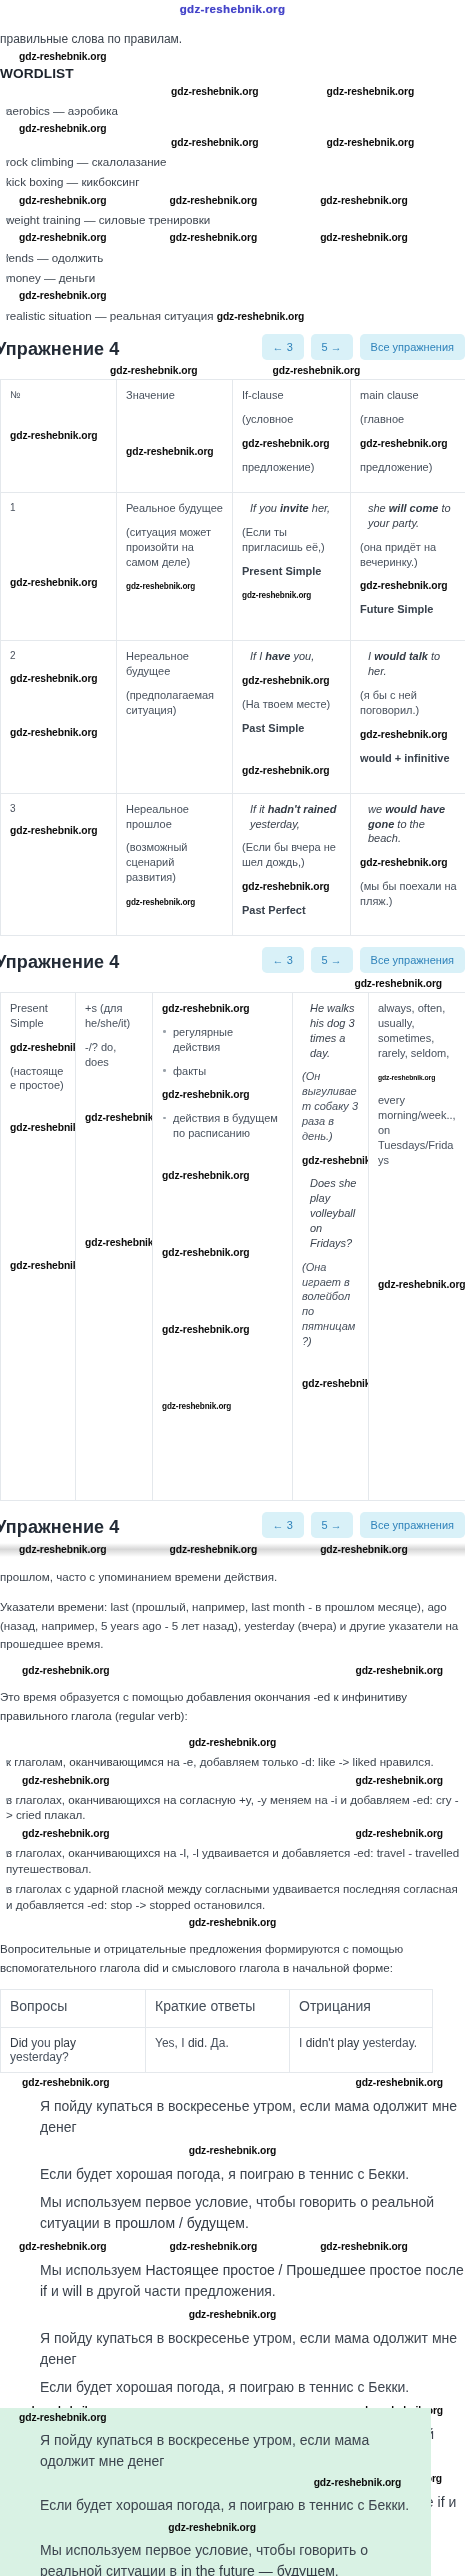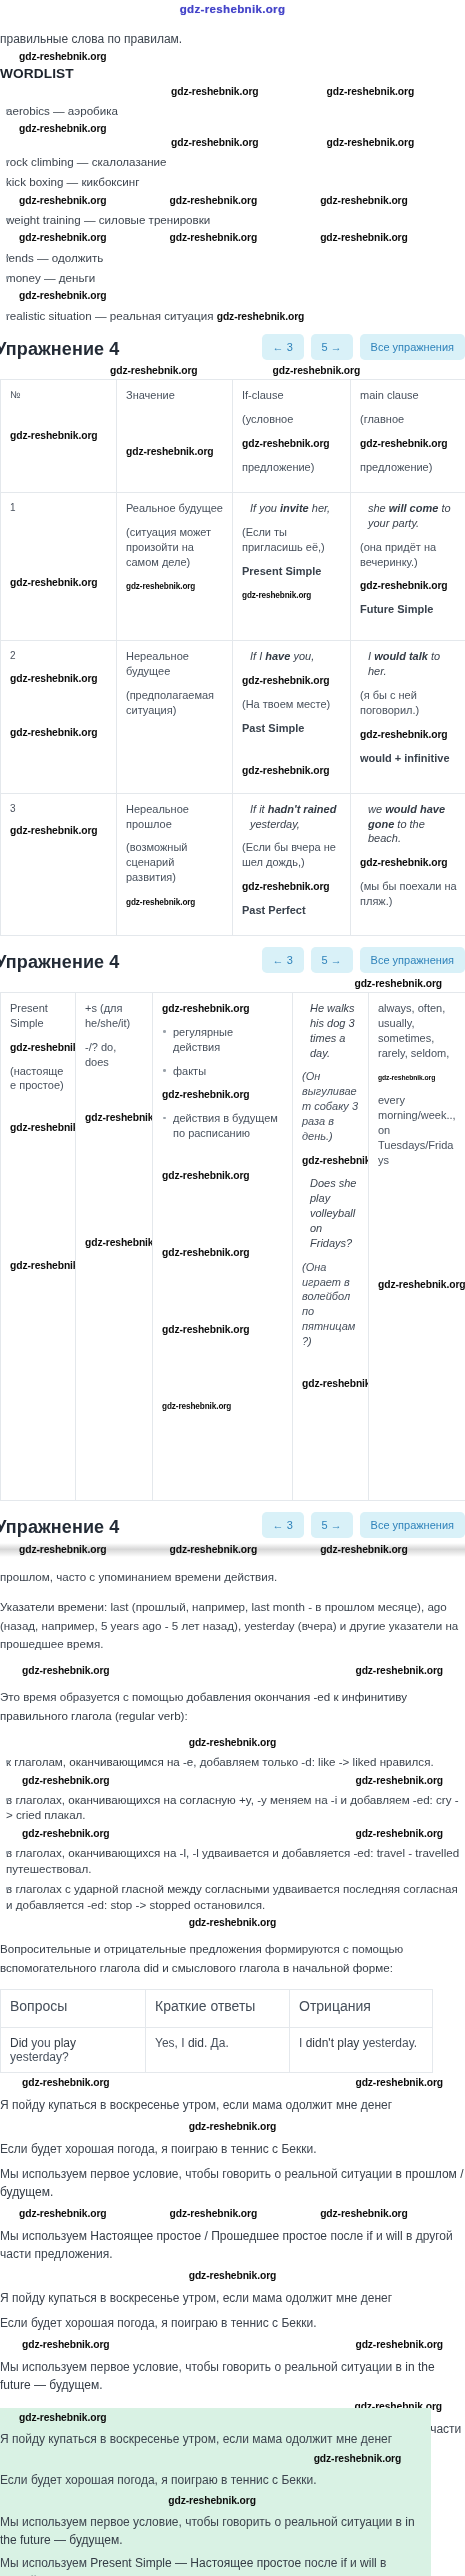--- a/index.html
+++ b/index.html
@@ -23,21 +23,21 @@
   .wr-1l{padding-left:19px}
   .wr-1r{justify-content:flex-end;padding-right:23px}
   .wr-c{justify-content:center}
   .wr-2c{padding-left:171px;gap:68px}
   .wr-2lr{justify-content:space-between;padding:0 22px}
   .wr-3{padding-left:19px;gap:63px}
 
   
   .p{margin:15px 0;font-size:12px;line-height:1.55;color:#3d454f;}
   .pm{margin:11px 0;font-size:11.6px;line-height:1.62;color:#3d454f;}
-  .pt{margin:6.8px 0;font-size:12px;line-height:1.5;color:#3d454f;}
+  .pt{margin:6.8px 0;font-size:14px;line-height:1.5;color:#3d454f;padding-left:40px;}
   .b{font-weight:400;color:#333b45;}
 
   .wordlist-title{margin:2.7px 0 4.1px 0;font-size:13.7px;font-weight:700;color:#1d242c;letter-spacing:0.1px;}
   .wordlist{margin:1.4px 0 0 0;}
   .li{position:relative;margin:4.8px 0;padding-left:6px;font-size:11.6px;line-height:1.35;color:#3d454f;}
   .li::before{content:"";position:absolute;left:6.2px;top:6.2px;width:2.7px;height:2.7px;border-radius:50%;background:#9aa2aa;}
 
   
   .hrow{display:flex;align-items:flex-end;justify-content:space-between;margin:11px 0 5.5px 0;}
   .hrow h2{margin:0 0 0 -4.8px;font-size:18px;font-weight:700;color:#232b36;letter-spacing:0.1px;}

